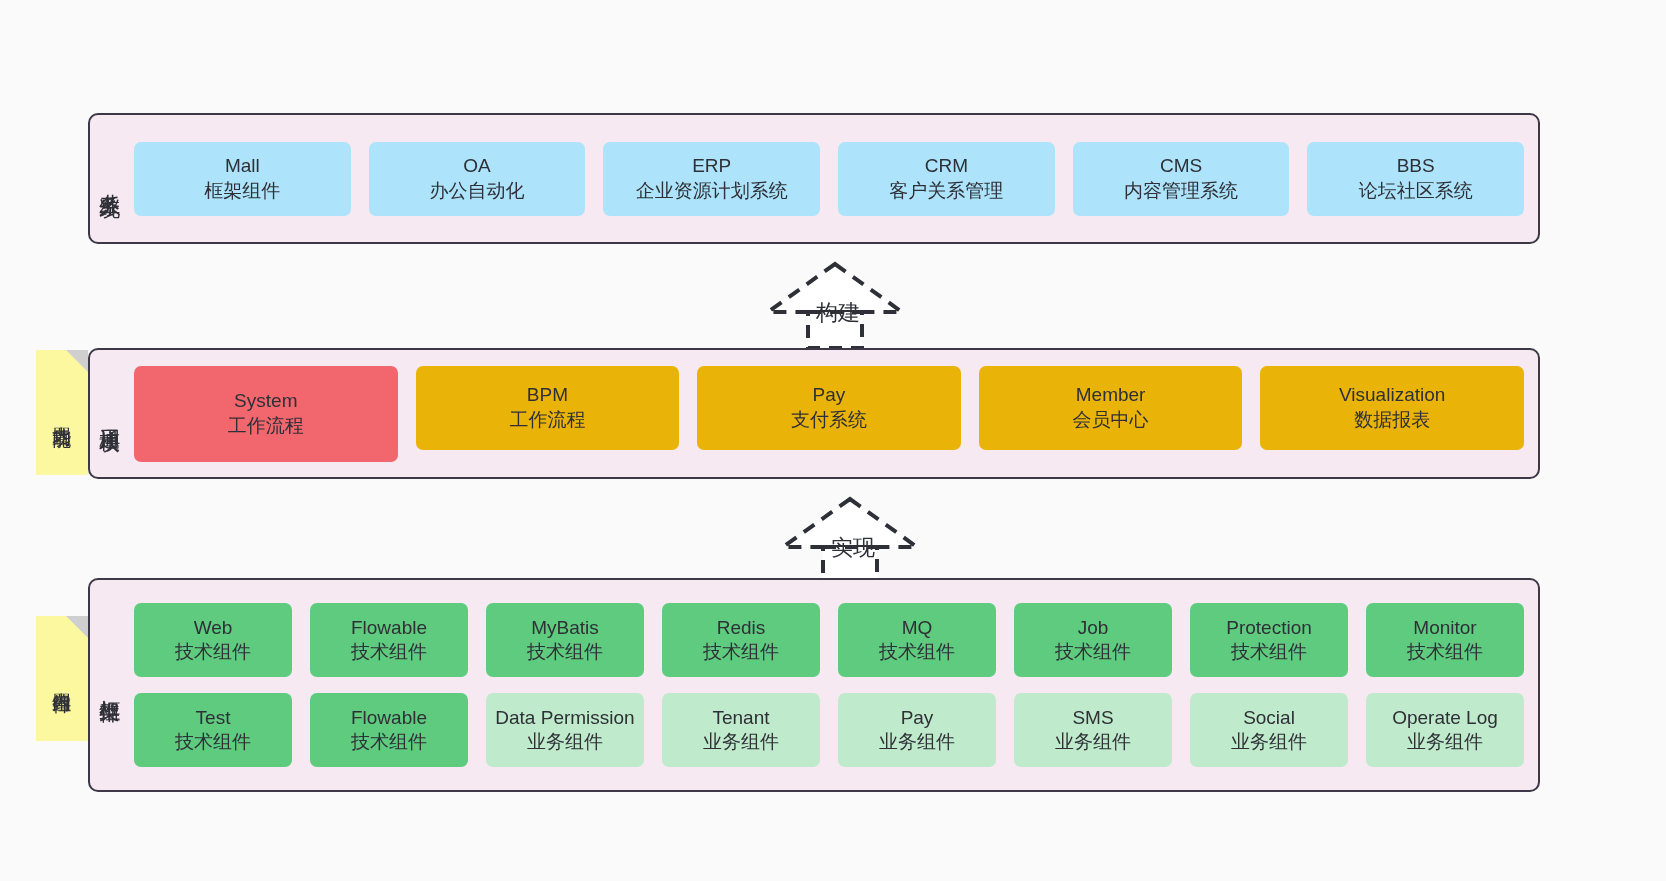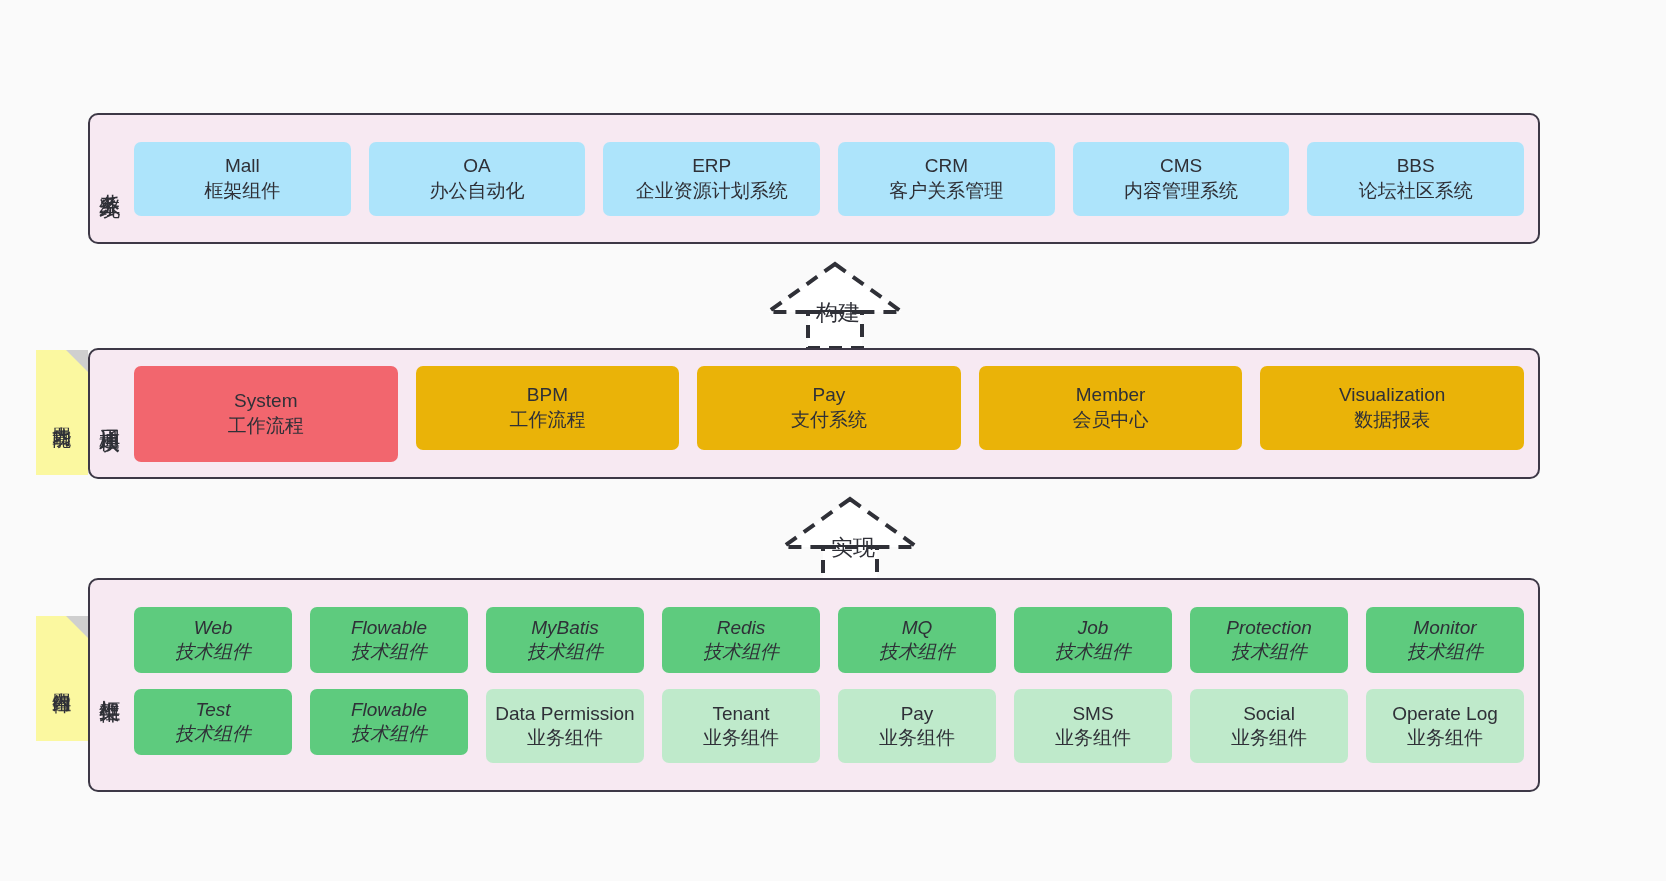--- a/index.html
+++ b/index.html
@@ -80,21 +80,21 @@
     box-sizing: border-box;
     padding: 4px 6px;
     min-width: 0;
   }
   .node .n-title { display: block; }
   .node .n-sub   { display: block; }
 
   .biz     { background: #ade4fb; height: 74px; }
   .mod-on  { background: #f2666e; height: 96px; }
   .mod-off { background: #eab308; height: 84px; }
-  .tech    { background: #5ecb7e; height: 66px; font-style: italic; }
+  .tech    { background: #5ecb7e; height: 74px; }
   .bizcomp { background: #bfeacb; height: 74px; }
 
   
   .note {
     position: absolute;
     width: 52px;
     background: #fbf8a0;
     box-sizing: border-box;
     display: flex;
     align-items: center;

